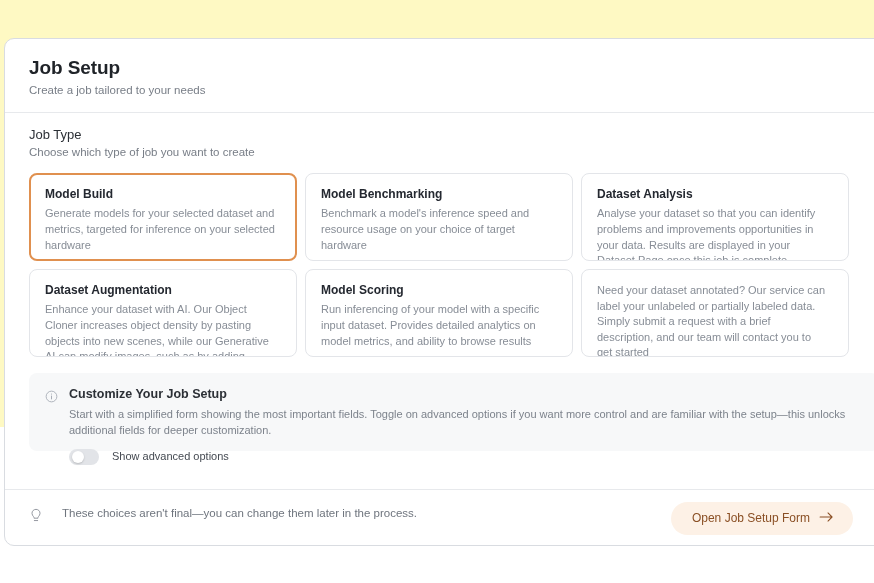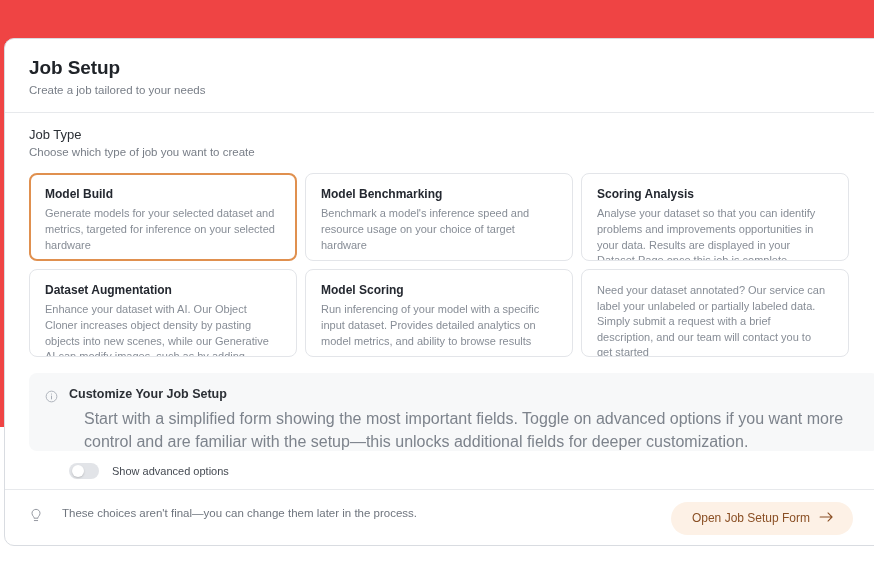--- a/index.html
+++ b/index.html
@@ -10,21 +10,21 @@
     height: 583px;
     overflow: hidden;
     font-family: "Liberation Sans", sans-serif;
     -webkit-font-smoothing: antialiased;
   }
 
   .page {
     position: relative;
     width: 874px;
     height: 427px;
-    background: #ef4444;
+    background: #fef9c3;
   }
 
   
   .panel {
     position: absolute;
     left: 4px;
     top: 38px;
     width: 900px;               
     height: 508px;
     background: #ffffff;
@@ -128,23 +128,23 @@
   }
   .info-body { flex: 1 1 auto; }
   .info-title {
     font-size: 12.5px;
     font-weight: bold;
     color: #2c3036;
     margin: 0 0 5px 0;
     line-height: 1.2;
   }
   .info-text {
-    font-size: 16px;
+    font-size: 11px;
     color: #7d838c;
-    margin: 0 0 10px 15px;
+    margin: 0 0 10px 0;
     line-height: 1.45;
     max-width: 790px;
   }
 
   .toggle-row {
     display: flex;
     align-items: center;
     gap: 13px;
   }
   .toggle {
@@ -242,21 +242,21 @@
           <div class="job-card-title">Model Build</div>
           <div class="job-card-desc">Generate models for your selected dataset and metrics, targeted for inference on your selected hardware</div>
         </div>
 
         <div class="job-card">
           <div class="job-card-title">Model Benchmarking</div>
           <div class="job-card-desc">Benchmark a model's inference speed and resource usage on your choice of target hardware</div>
         </div>
 
         <div class="job-card">
-          <div class="job-card-title">Scoring Analysis</div>
+          <div class="job-card-title">Dataset Analysis</div>
           <div class="job-card-desc">Analyse your dataset so that you can identify problems and improvements opportunities in your data. Results are displayed in your Dataset Page once this job is complete</div>
         </div>
 
         <div class="job-card">
           <div class="job-card-title">Dataset Augmentation</div>
           <div class="job-card-desc">Enhance your dataset with AI. Our Object Cloner increases object density by pasting objects into new scenes, while our Generative AI can modify images, such as by adding sunglasses to people</div>
         </div>
 
         <div class="job-card">
           <div class="job-card-title">Model Scoring</div>

